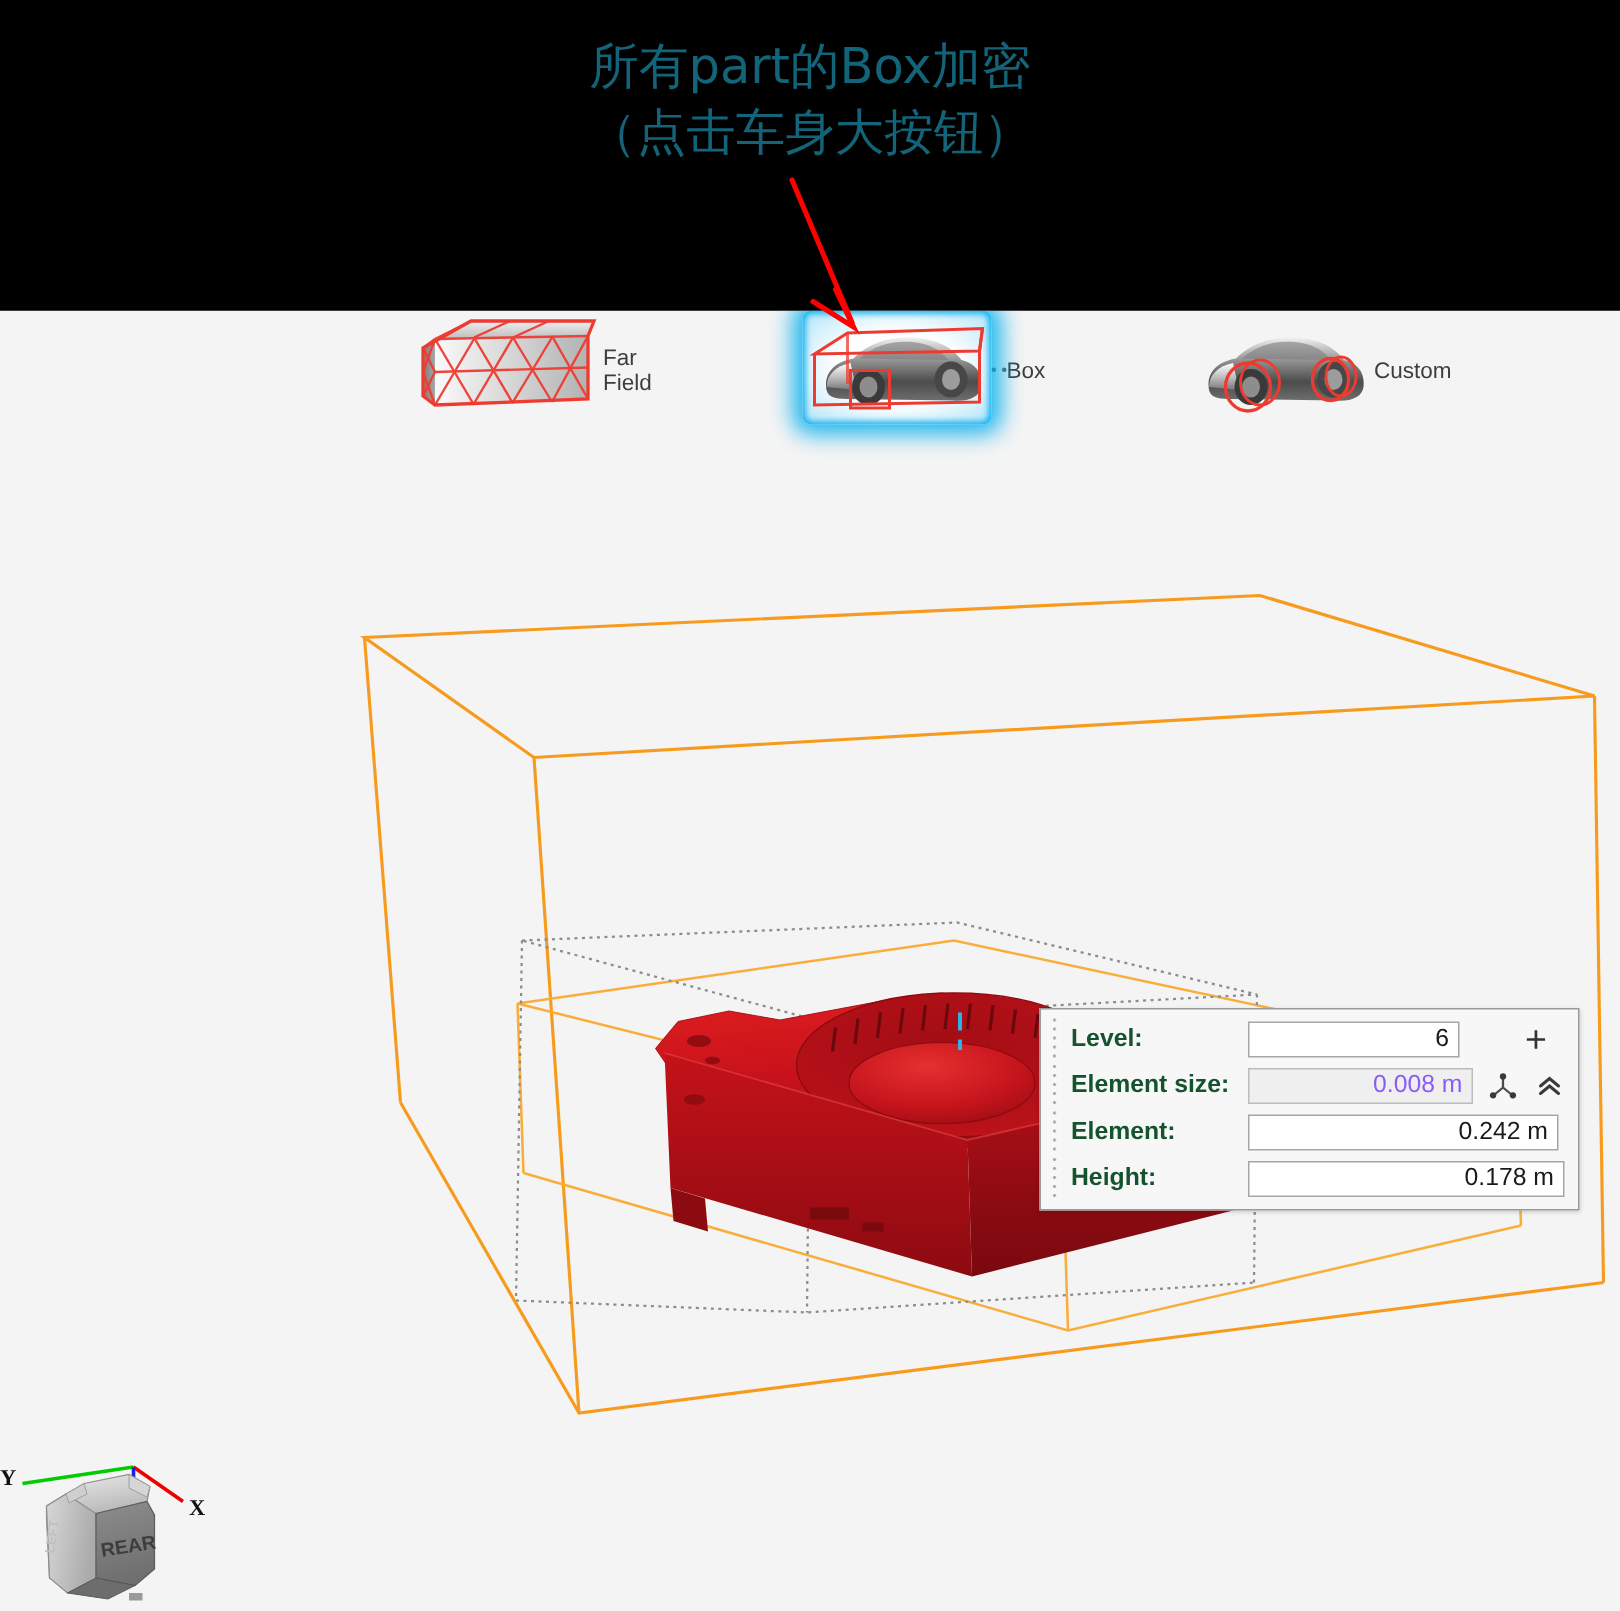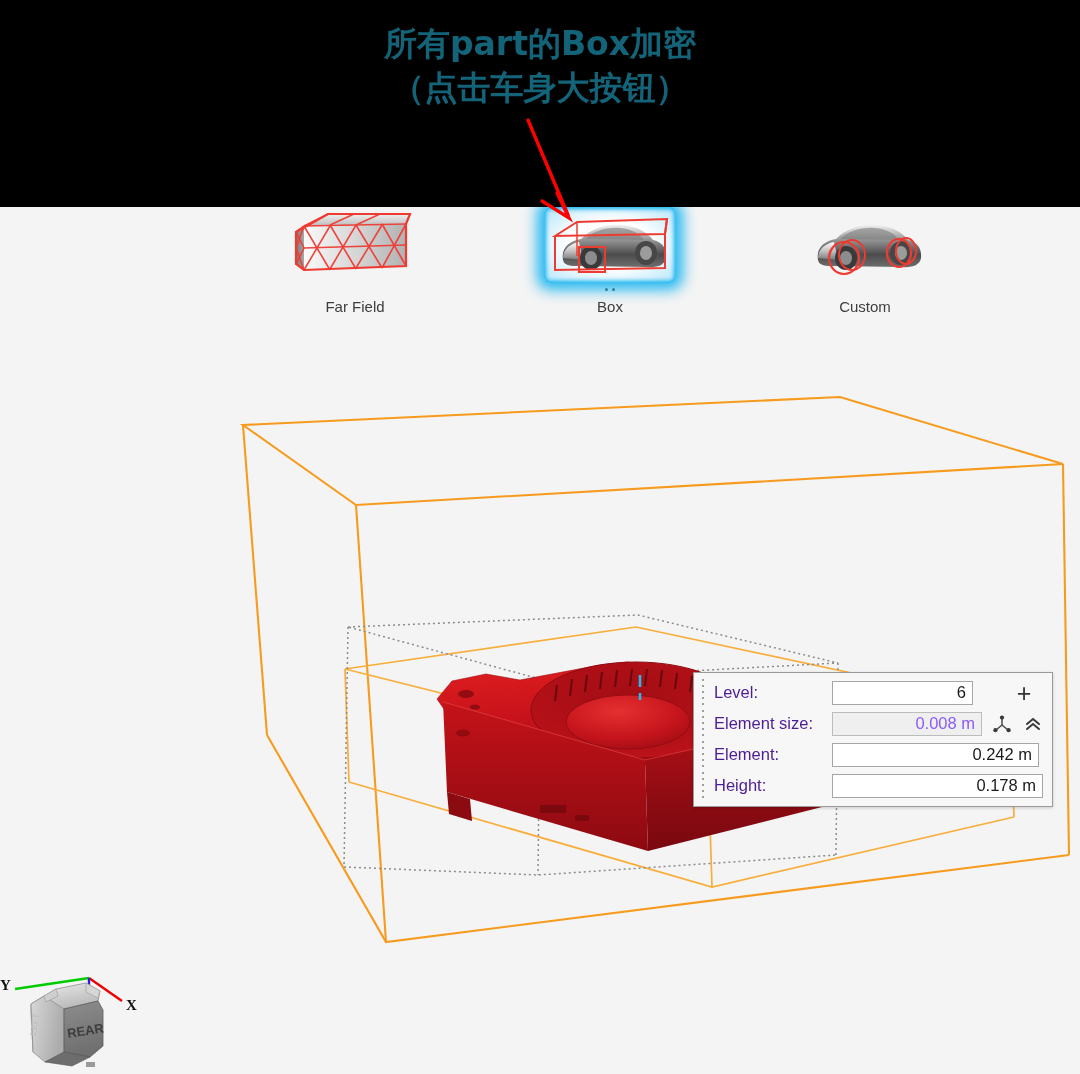--- a/index.html
+++ b/index.html
@@ -25,21 +25,21 @@
     z-index: 40;
   }
   #annotation-text {
     position: absolute;
     left: 0;
     top: 22px;
     width: 1080px;
     text-align: center;
     color: #136379;
     font-size: 33px;
-    font-weight: bold;
+    font-weight: normal;
     line-height: 44px;
     letter-spacing: 0px;
     font-family: "DejaVu Sans", sans-serif;
     white-space: pre-line;
   }
   #annotation-arrow {
     position: absolute;
     left: 500px;
     top: 115px;
     width: 120px;
@@ -67,21 +67,21 @@
     width: 660px;
     height: 125px;
     display: flex;
     justify-content: space-between;
     align-items: flex-start;
     z-index: 20;
   }
   .tool-btn {
     width: 150px;
     display: flex;
-    flex-direction: column;
+    flex-direction: row;
     align-items: center;
     position: relative;
     cursor: pointer;
   }
   .tool-icon-wrap {
     width: 132px;
     height: 76px;
     display: flex;
     align-items: center;
     justify-content: center;
@@ -137,24 +137,25 @@
     width: 11px;
     align-self: stretch;
     background-image: radial-gradient(circle, #9e9e9e 0.9px, transparent 1.1px);
     background-size: 4px 6px;
     background-position: 3px 0;
     background-repeat: repeat-y;
     flex: 0 0 11px;
   }
   .prop-label {
     font-size: 16.5px;
-    color: #4c1d95;
+    color: #14532d;
     flex: 0 0 118px;
     padding-left: 5px;
     font-family: "Liberation Sans", sans-serif;
+    font-weight: bold;
   }
   .prop-field {
     flex: 1 1 auto;
     height: 24px;
     background: #ffffff;
     border: 1px solid #a6a6a6;
     display: flex;
     align-items: center;
     justify-content: flex-end;
     padding-right: 6px;

